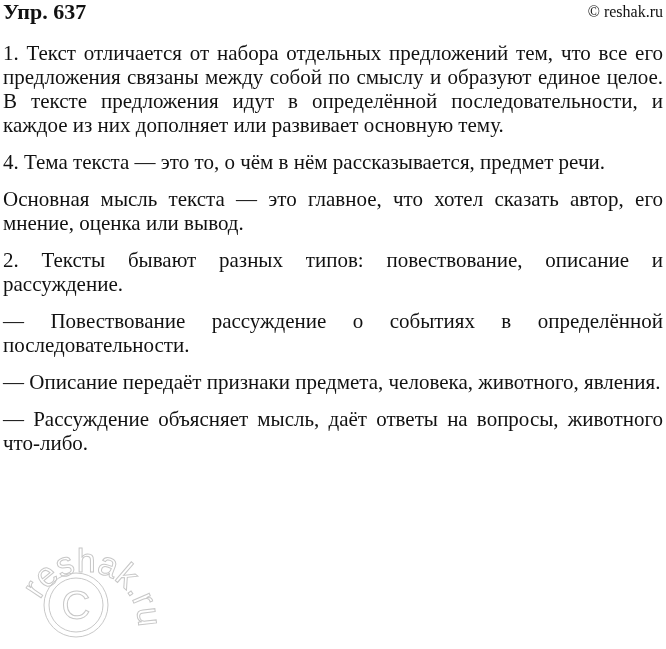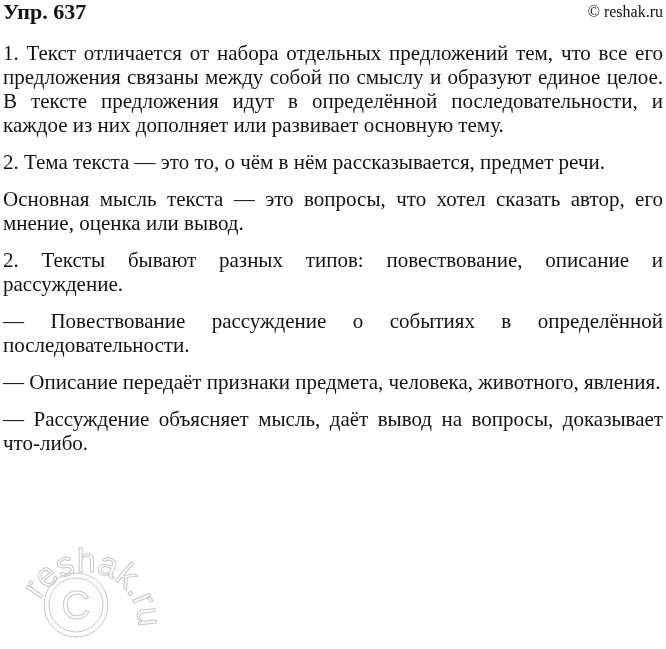--- a/index.html
+++ b/index.html
@@ -62,26 +62,26 @@
 </head>
 <body>
 
 <div class="header">
   <div class="ex-title">Упр. 637</div>
   <div class="site-mark">© reshak.ru</div>
 </div>
 
 <div class="content">
   <p class="para">1. Текст отличается от набора отдельных предложений тем, что все его предложения связаны между собой по смыслу и образуют единое целое. В тексте предложения идут в определённой последовательности, и каждое из них дополняет или развивает основную тему.</p>
-  <p class="para">2. Тема текста — это то, о чём в нём рассказывается, предмет речи.</p>
-  <p class="para">Основная мысль текста — это вопросы, что хотел сказать автор, его мнение, оценка или вывод.</p>
+  <p class="para">4. Тема текста — это то, о чём в нём рассказывается, предмет речи.</p>
+  <p class="para">Основная мысль текста — это главное, что хотел сказать автор, его мнение, оценка или вывод.</p>
   <p class="para">2. Тексты бывают разных типов: повествование, описание и рассуждение.</p>
   <p class="para">— Повествование рассуждение о событиях в определённой последовательности.</p>
   <p class="para">— Описание передаёт признаки предмета, человека, животного, явления.</p>
-  <p class="para">— Рассуждение объясняет мысль, даёт вывод на вопросы, доказывает что-либо.</p>
+  <p class="para">— Рассуждение объясняет мысль, даёт ответы на вопросы, животного что-либо.</p>
 </div>
 
 <div class="watermark">
   <svg width="140" height="150" viewBox="0 0 140 150">
     <defs>
       <path id="wm-arc" d="M 22 105 A 52 52 0 0 1 120 125" fill="none"></path>
     </defs>
     <text font-family="Liberation Sans, sans-serif" font-size="34" fill="none" stroke="#9a9a9a" stroke-width="1">
       <textPath href="#wm-arc">reshak.ru</textPath>
     </text>

